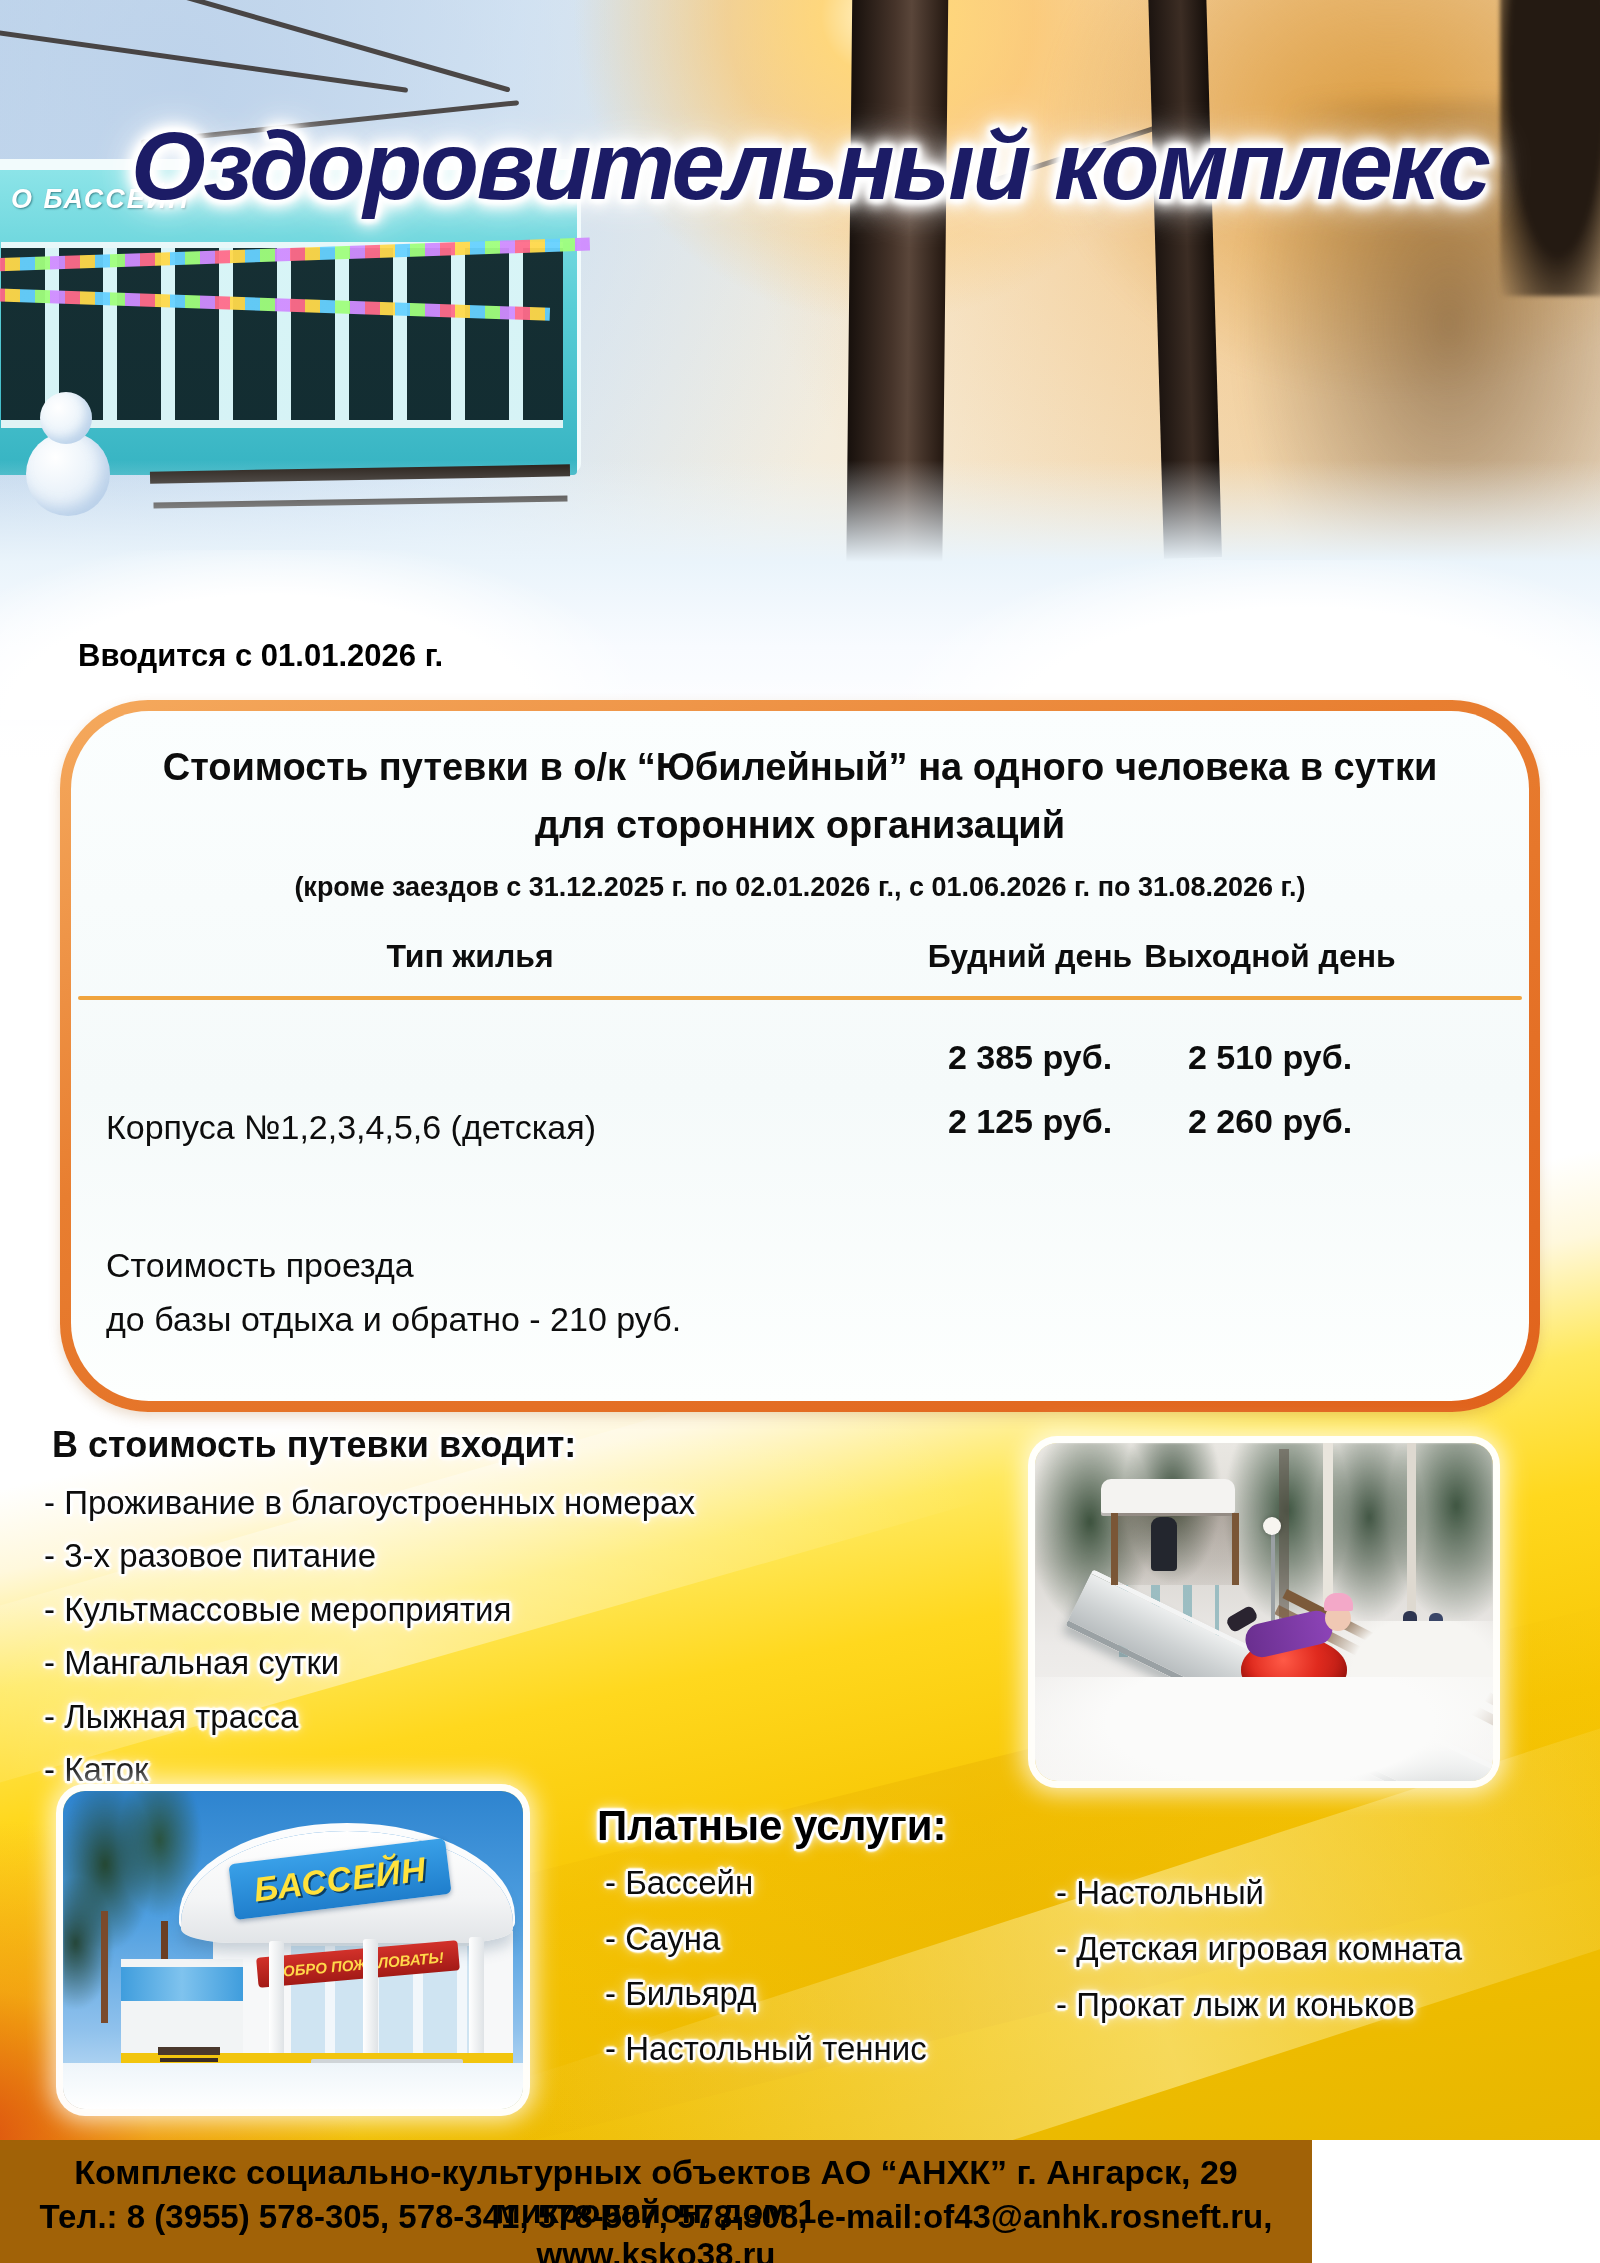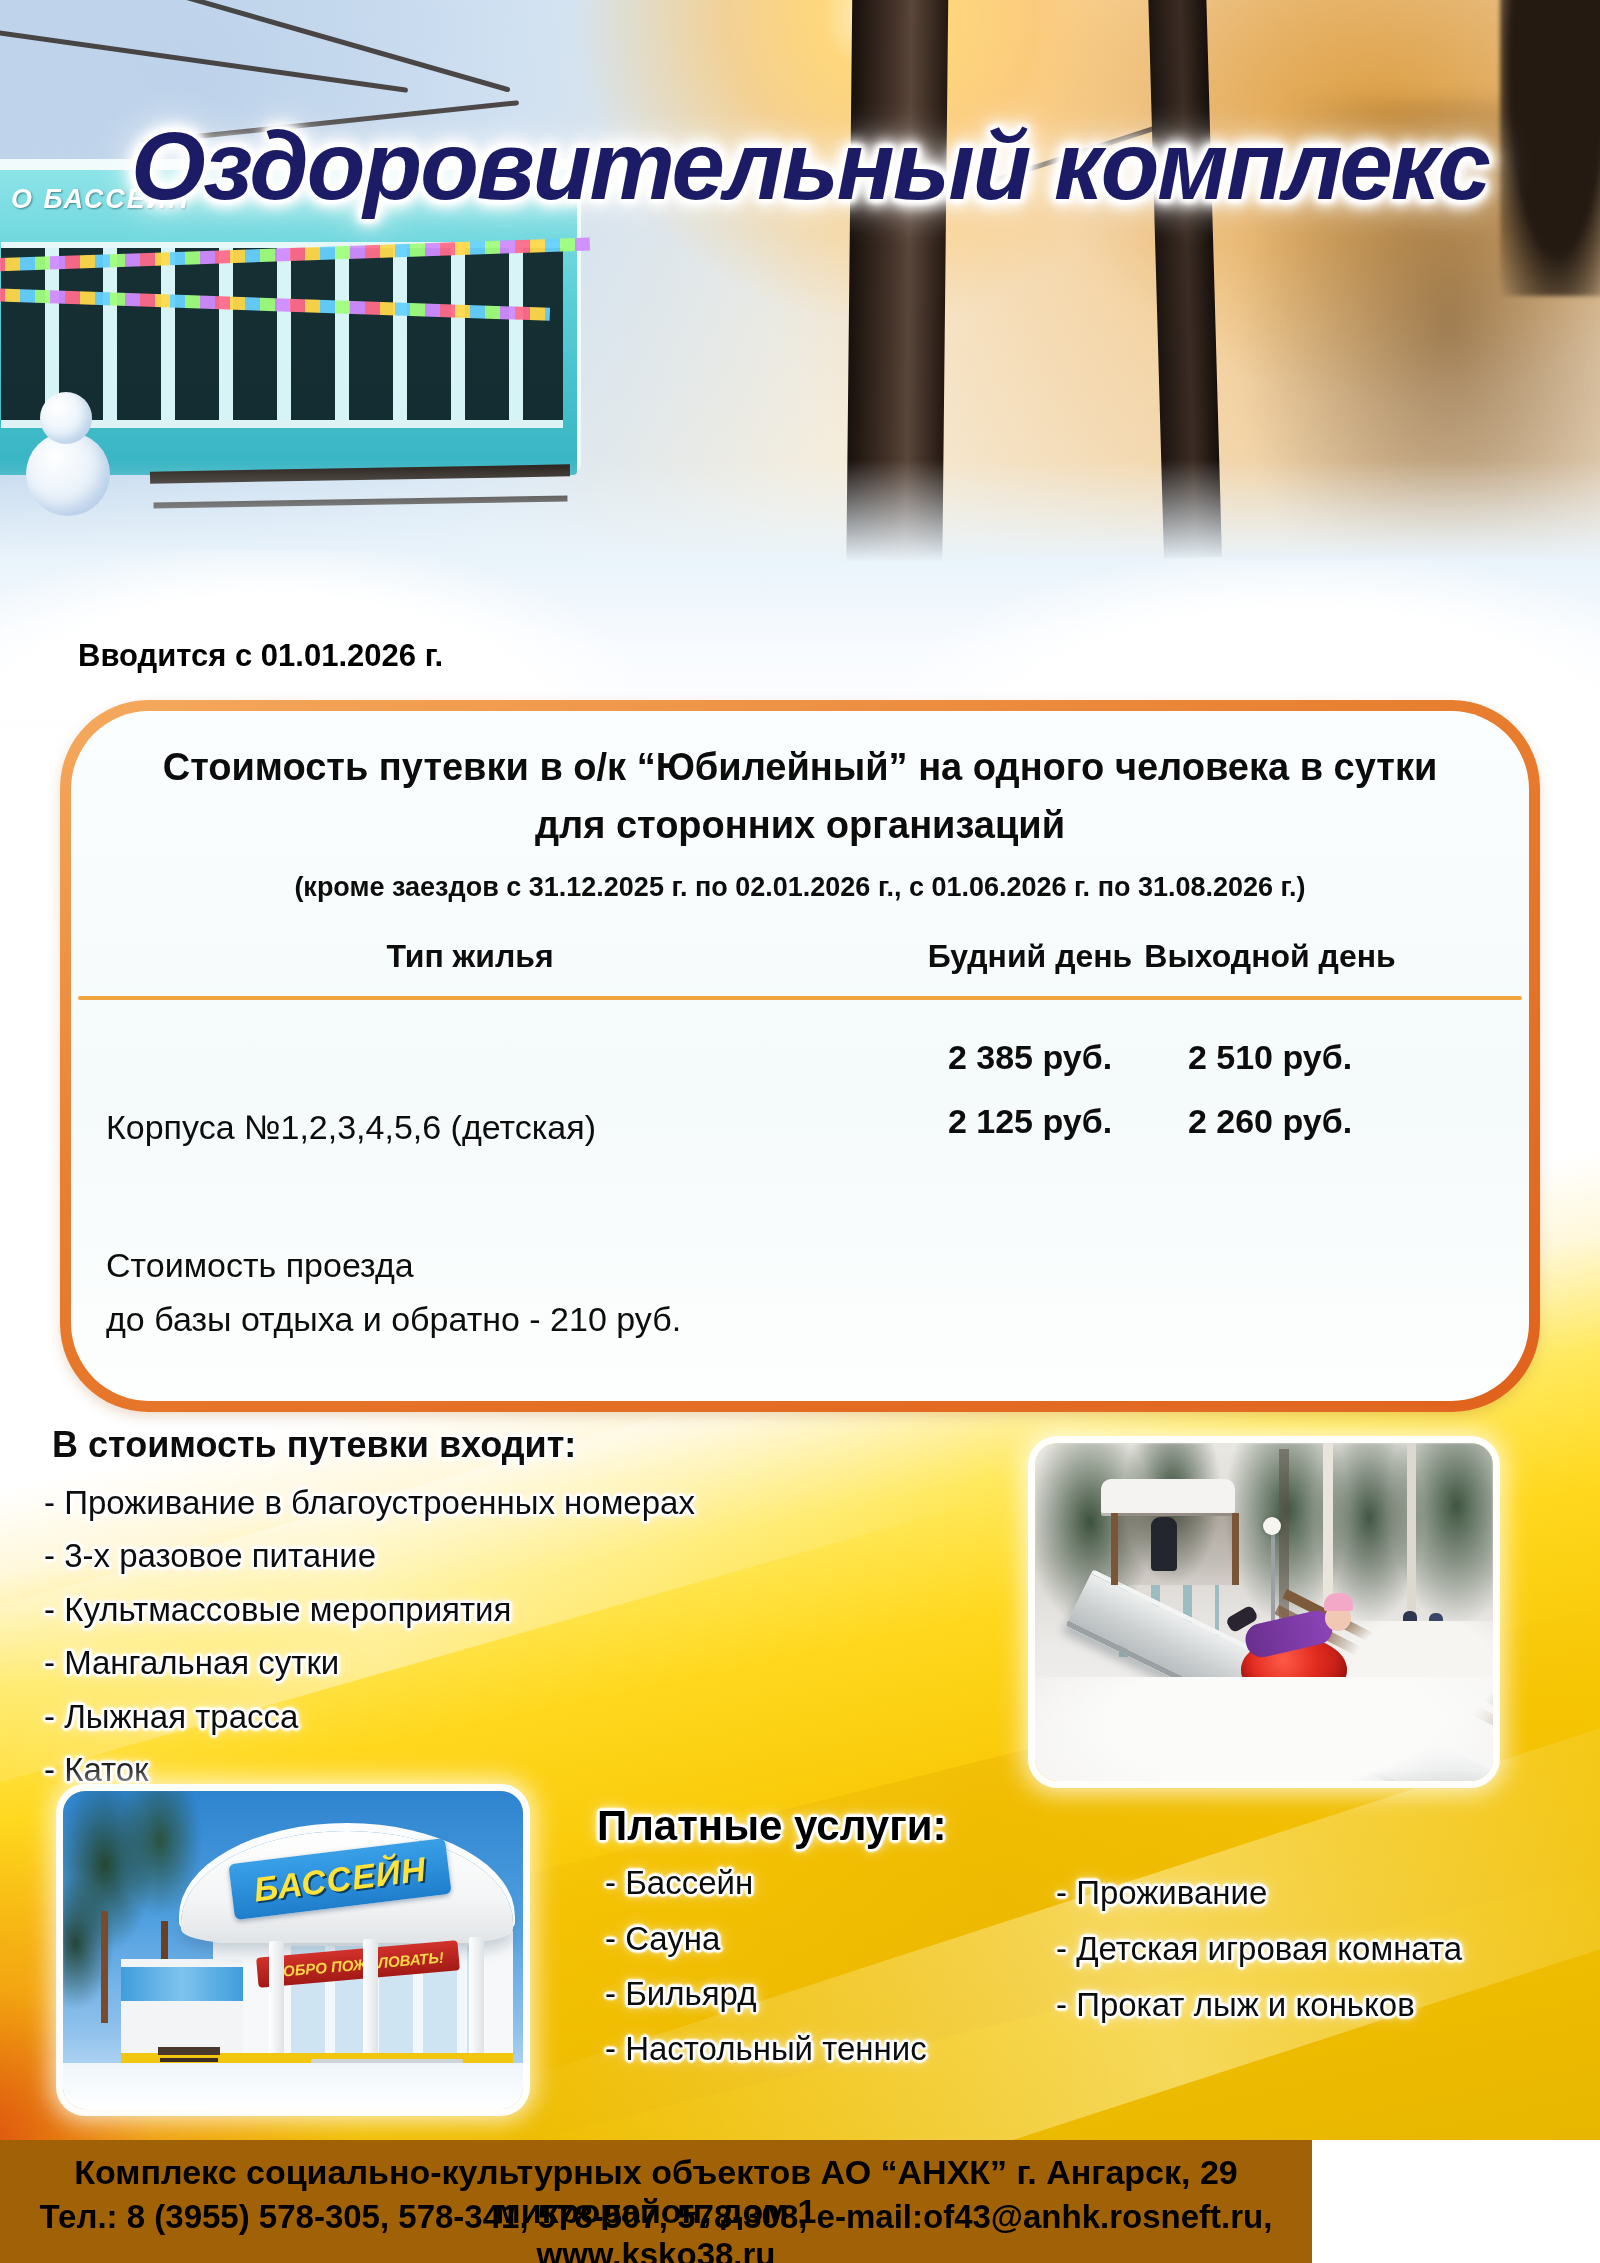--- a/index.html
+++ b/index.html
@@ -293,21 +293,21 @@
     <div class="p-bench"></div>
     <div class="p-steps"></div>
     <div class="p-snow"></div>
   </div>
 
   <div class="abs outline-w ps-heading">Платные услуги:</div>
   <div class="abs outline-w ps-item" style="left:605px;top:1864px;">- Бассейн</div>
   <div class="abs outline-w ps-item" style="left:605px;top:1920px;">- Сауна</div>
   <div class="abs outline-w ps-item" style="left:605px;top:1975px;">- Бильярд</div>
   <div class="abs outline-w ps-item" style="left:605px;top:2030px;">- Настольный теннис</div>
-  <div class="abs outline-w ps-item" style="left:1056px;top:1874px;">- Проживание</div>
+  <div class="abs outline-w ps-item" style="left:1056px;top:1874px;">- Настольный</div>
   <div class="abs outline-w ps-item" style="left:1056px;top:1930px;">- Детская игровая комната</div>
   <div class="abs outline-w ps-item" style="left:1056px;top:1986px;">- Прокат лыж и коньков</div>
 
   <div class="footer">
     <div class="footer-line footer-line1">Комплекс социально-культурных объектов АО “АНХК” г. Ангарск, 29 микрорайон, дом 1</div>
     <div class="footer-line footer-line2">Тел.: 8 (3955) 578-305, 578-341, 578-507, 578-308, e-mail:of43@anhk.rosneft.ru, www.ksko38.ru</div>
   </div>
 
 </div>
 

